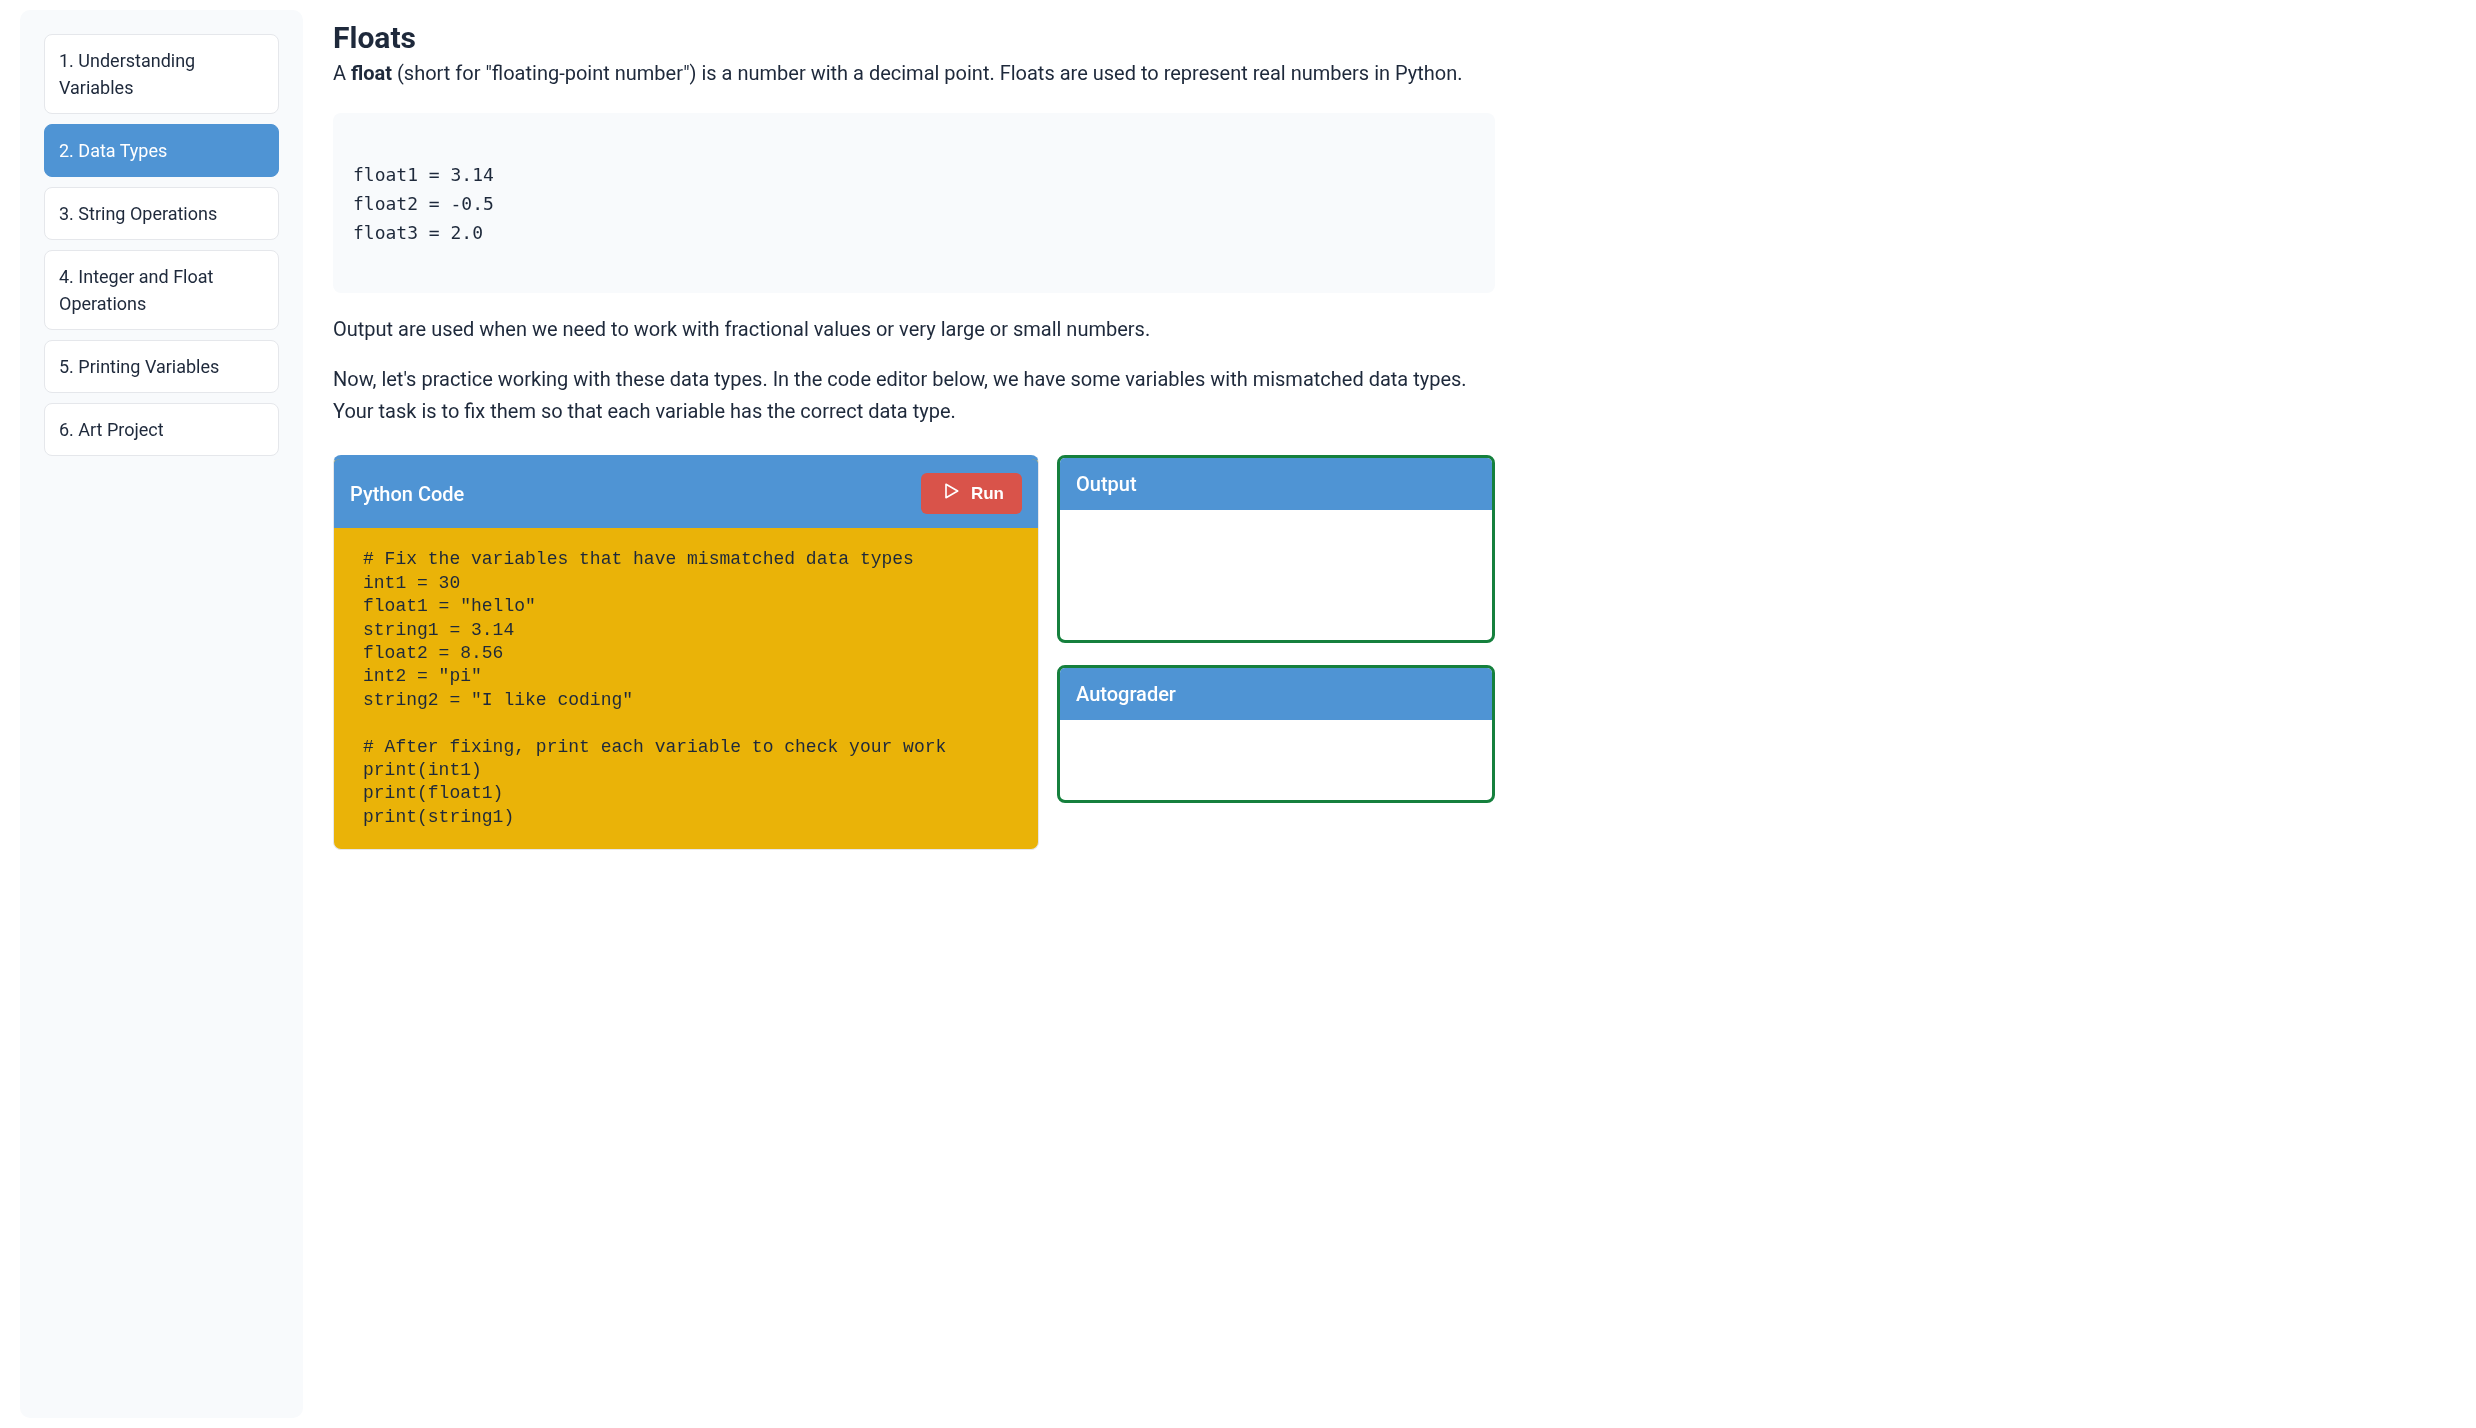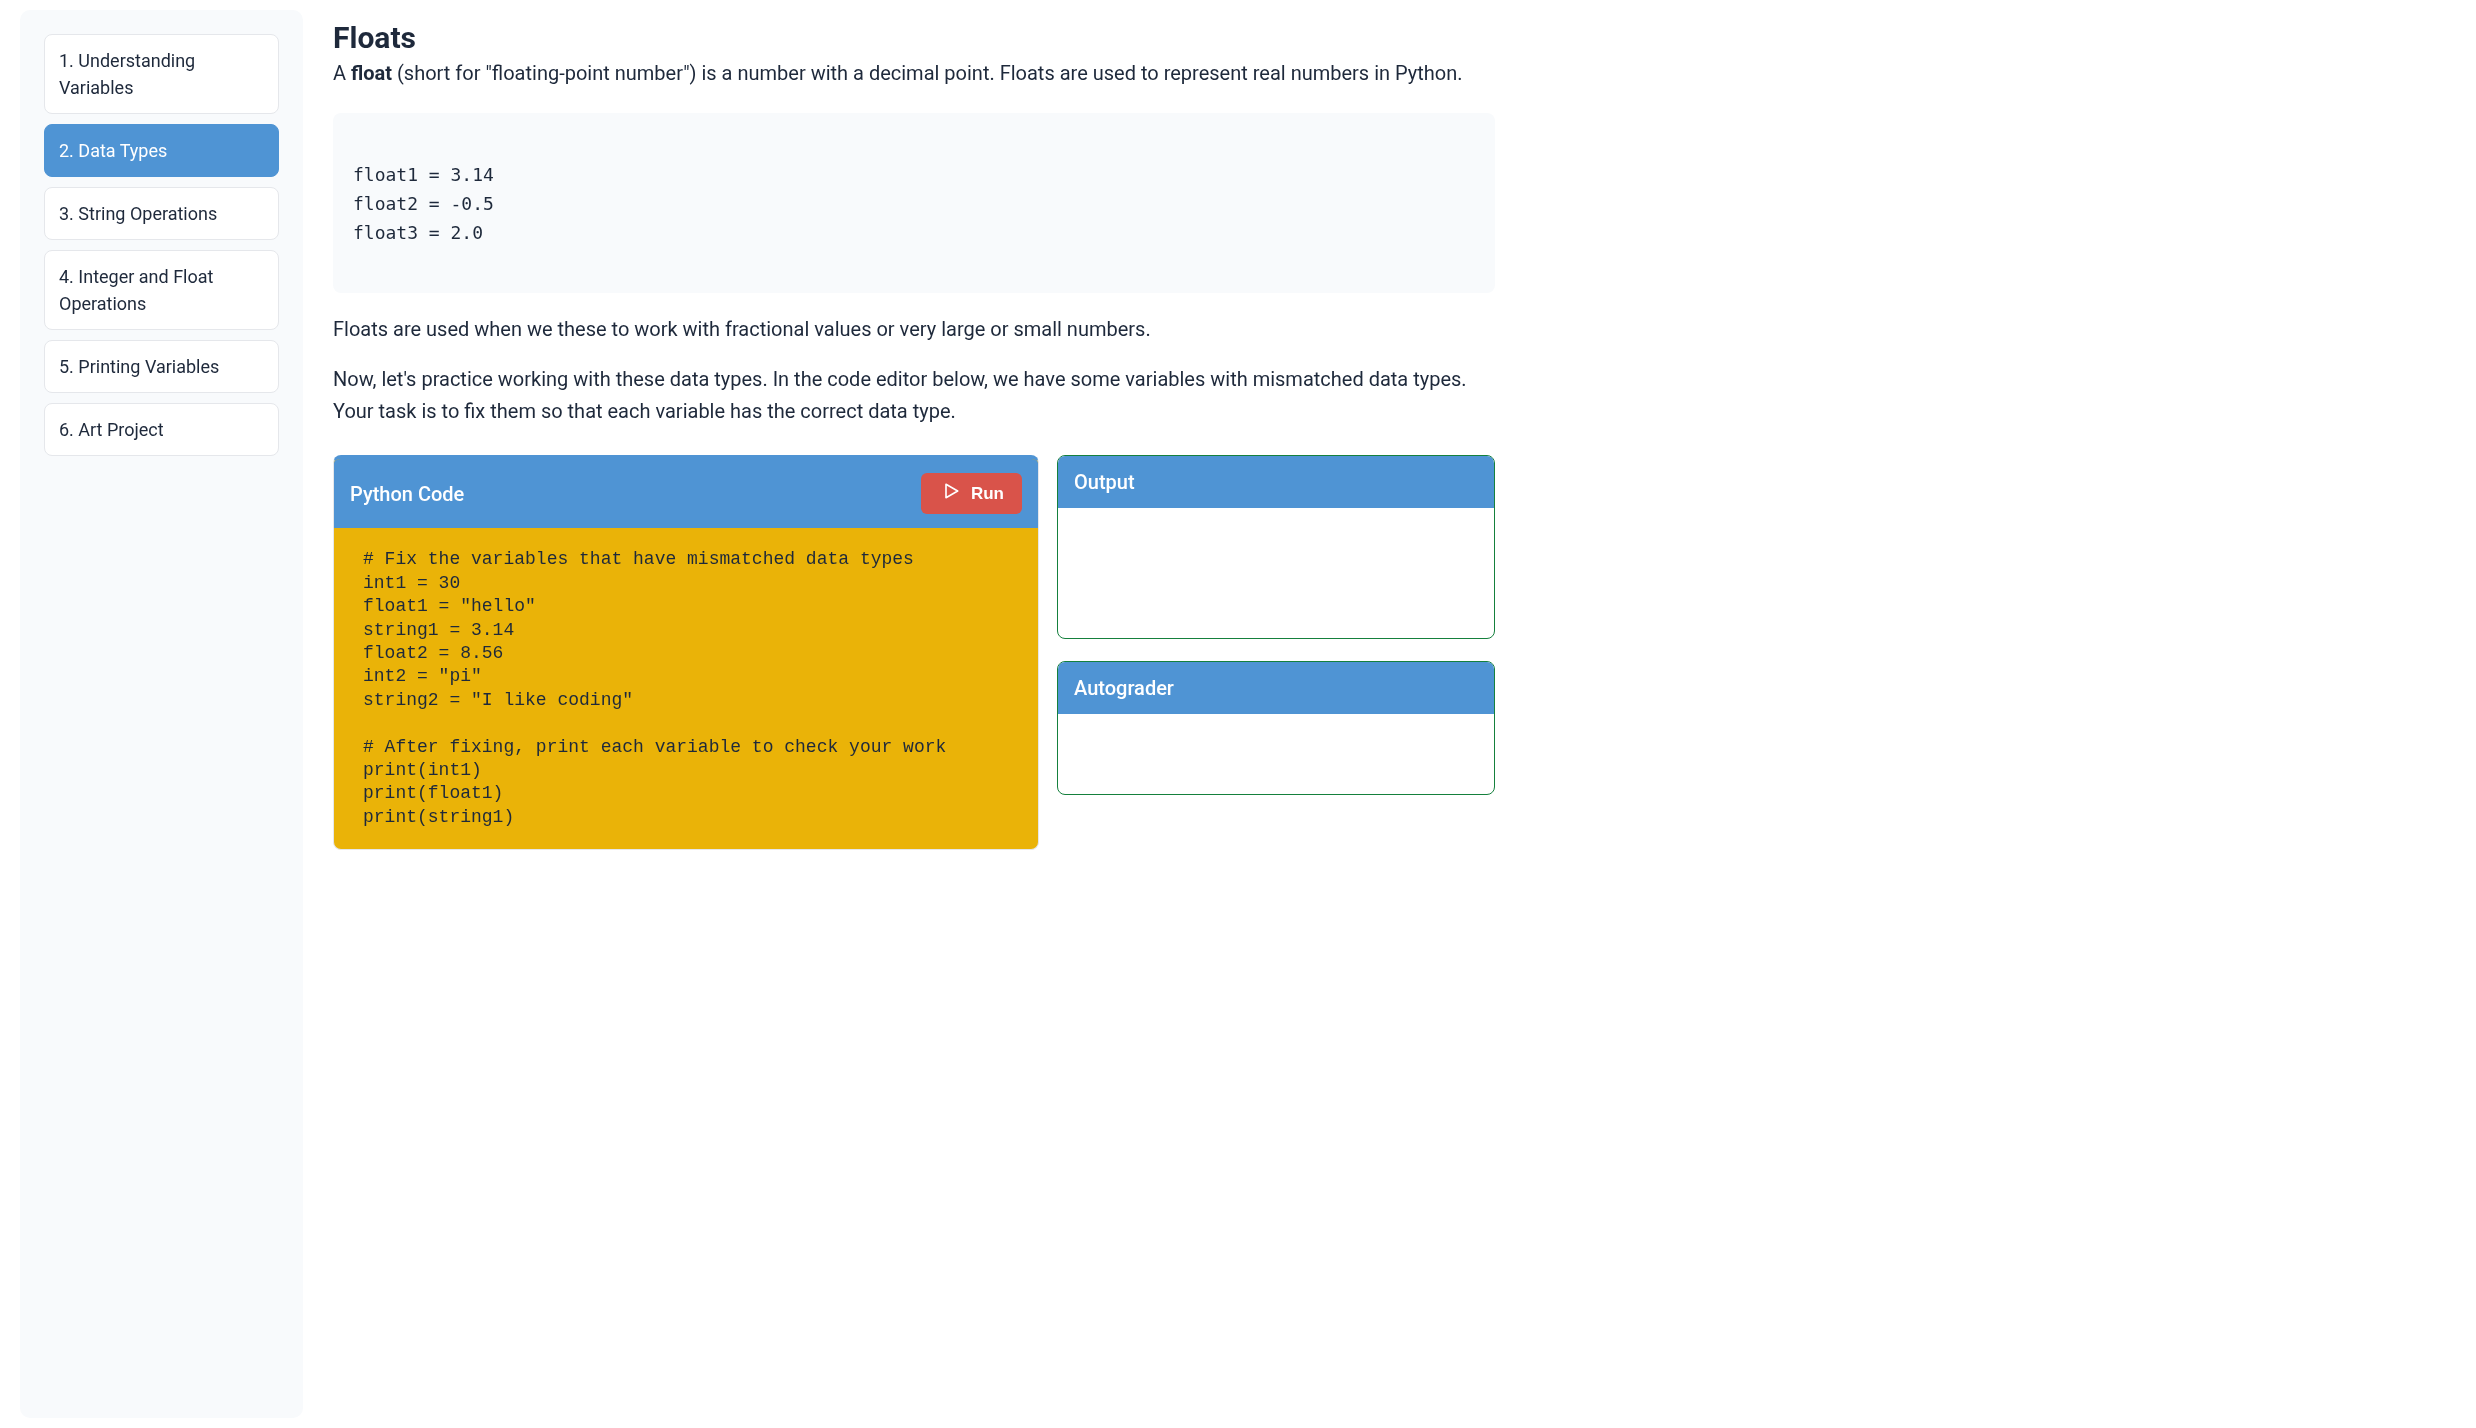--- a/index.html
+++ b/index.html
@@ -116,21 +116,21 @@
     white-space: pre;
     margin-left: 13px;
   }
   .side-panels {
     width: 438px;
     display: flex;
     flex-direction: column;
     gap: 22px;
   }
   .panel {
-    border: 1px solid #15803d;
+    border: 3px solid #15803d;
     border-radius: 8px;
     overflow: hidden;
     background: #fff;
   }
   .panel-header {
     background: #4f94d4;
     color: #fff;
     padding: 14px 16px;
     font-size: 20px;
     font-weight: 500;
@@ -155,21 +155,21 @@
   <p>
     <span>A </span><strong>float</strong><span> (short for "floating-point number") is a number with a decimal point. Floats are used to represent real numbers in Python.</span>
   </p>
 
   <div class="code-block">
     <pre>float1 = 3.14
 float2 = -0.5
 float3 = 2.0</pre>
   </div>
 
-  <p>Floats are used when we these to work with fractional values or very large or small numbers.</p>
+  <p>Output are used when we need to work with fractional values or very large or small numbers.</p>
   <p>Now, let's practice working with these data types. In the code editor below, we have some variables with mismatched data types. Your task is to fix them so that each variable has the correct data type.</p>
 
   <div class="workspace">
     <div class="editor-panel">
       <div class="editor-header">
         <span class="title">Python Code</span>
         <button class="run-btn">
           <span>
             <svg viewBox="0 0 24 24" fill="none" stroke="#ffffff" stroke-width="2" stroke-linejoin="round" stroke-linecap="round">
               <polygon points="6 4 20 12 6 20 6 4"></polygon>

